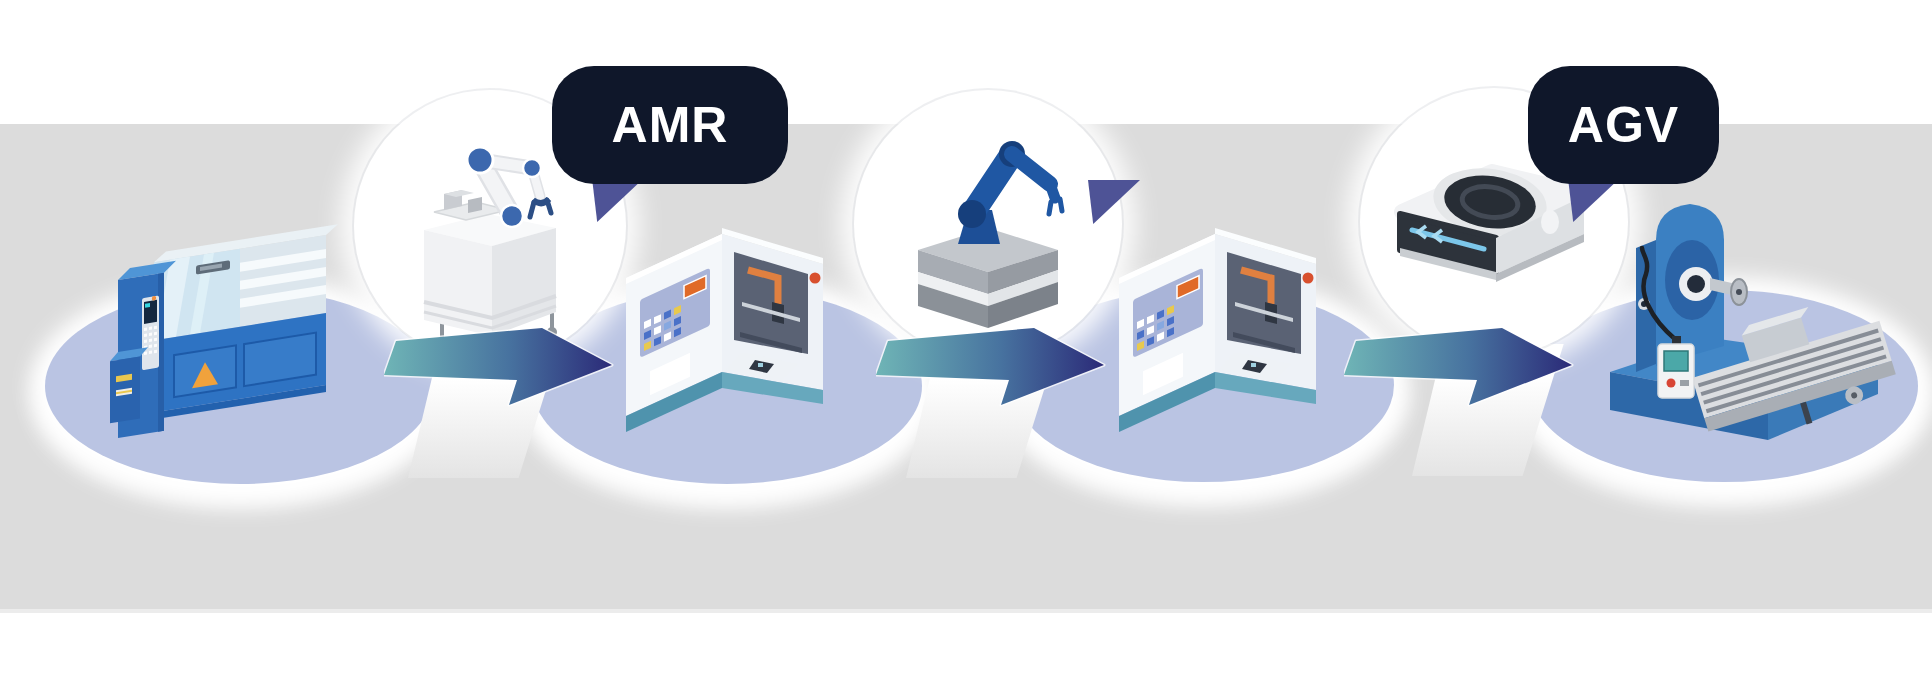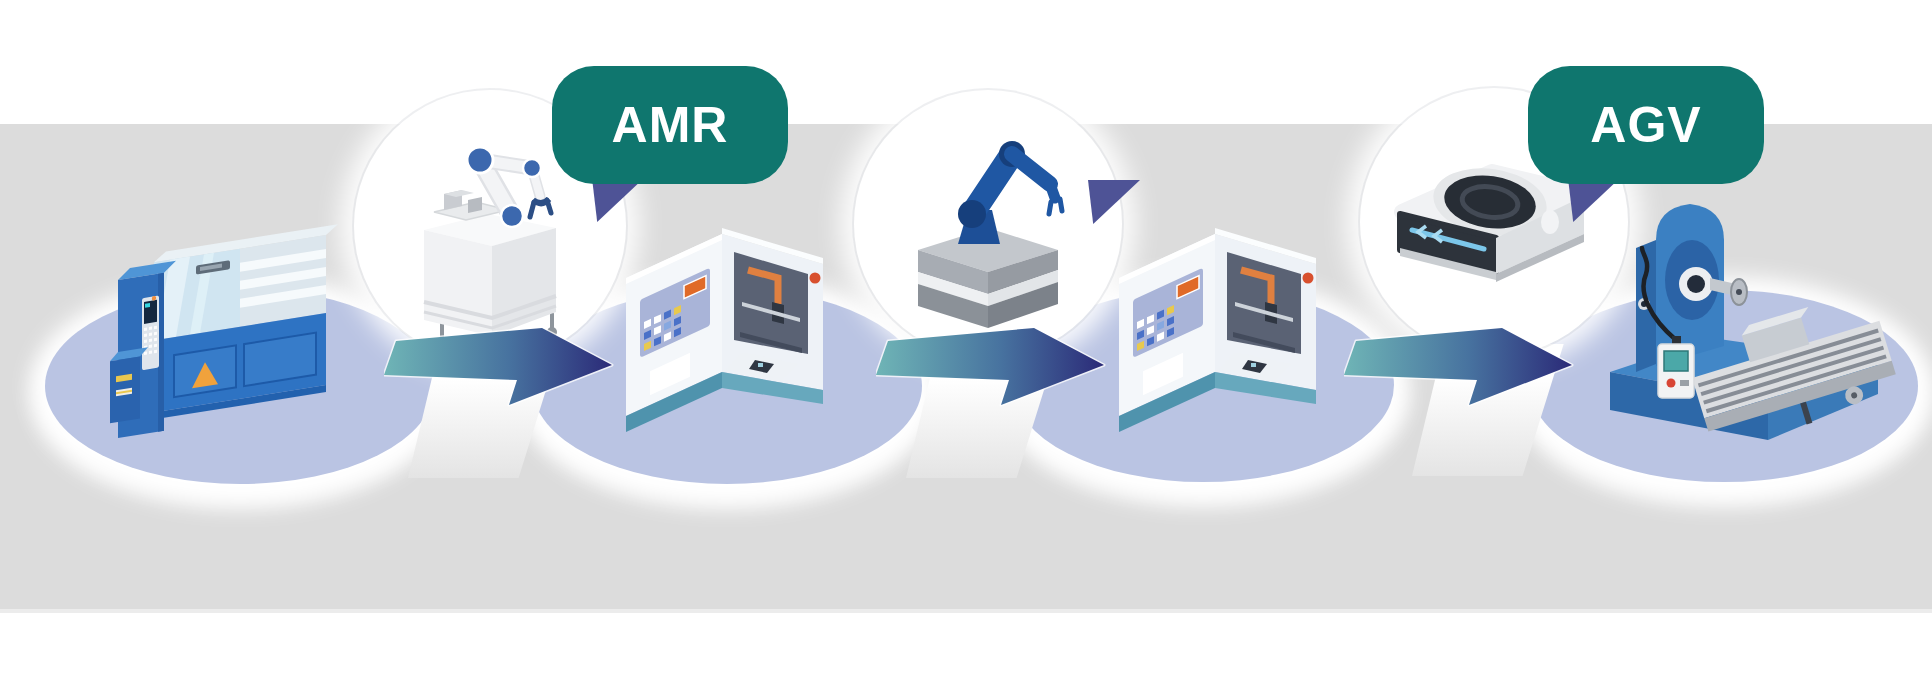--- a/index.html
+++ b/index.html
@@ -7,21 +7,21 @@
          font-family:"Liberation Sans","DejaVu Sans",sans-serif;background:#ffffff;}
   .band{position:absolute;left:0;top:124px;width:1932px;height:489px;background:#dcdcdc;}
   .band-edge{position:absolute;left:0;top:609px;width:1932px;height:4px;background:#ececec;}
   .platform{position:absolute;border-radius:50%;background:#bac4e3;
             box-shadow:0 0 22px 14px rgba(255,255,255,.95), 0 14px 22px 10px rgba(255,255,255,.9);}
   .wcircle{position:absolute;border-radius:50%;background:#ffffff;
            box-shadow:0 0 0 2px rgba(160,166,178,.18), 0 0 26px 14px rgba(255,255,255,.92);}
   .ctail{position:absolute;width:158px;height:132px;
          clip-path:polygon(20% 0,96% 0,70% 100%,0 100%);
          background:linear-gradient(180deg,#ffffff 25%,#e4e4e4 100%);}
-  .bubble{position:absolute;background:#0f766e;border-radius:42px;color:#fff;
+  .bubble{position:absolute;background:#0f172a;border-radius:42px;color:#fff;
           text-align:center;font-weight:bold;letter-spacing:1px;}
   .btail{position:absolute;width:52px;height:44px;background:#4e5396;
          clip-path:polygon(0 0,100% 0,10% 100%);}
   .bubble.latin{font-size:50px;}
   .bubble.jp{font-size:42px;}
   .abs{position:absolute;}
   svg{display:block;overflow:visible;}
 </style>
 </head>
 <body>
@@ -262,15 +262,15 @@
   <svg class="abs" style="left:1344px;top:326px;" width="240" height="90" viewBox="0 0 240 90">
       <use href="#sym-arrow"></use>
     </svg>
 
   <div class="btail" style="left:592px;top:178px;"></div>
   <div class="bubble latin" style="left:552px;top:66px;width:236px;height:118px;line-height:118px;">AMR</div>
 
   <div class="btail" style="left:1088px;top:180px;"></div>
 
   <div class="btail" style="left:1568px;top:178px;"></div>
-  <div class="bubble latin" style="left:1528px;top:66px;width:236px;height:118px;line-height:118px;">AGV</div>
+  <div class="bubble latin" style="left:1528px;top:66px;width:191px;height:118px;line-height:118px;">AGV</div>
 
 </div>
 
 </body></html>

